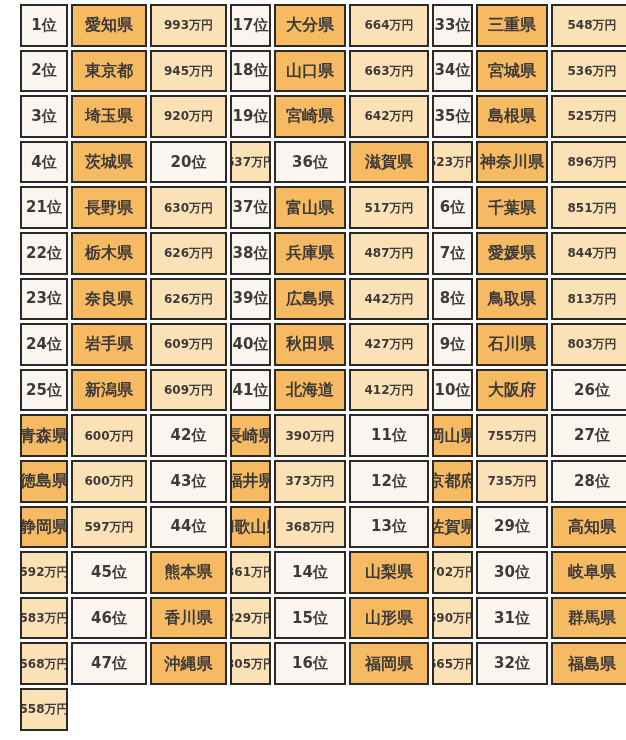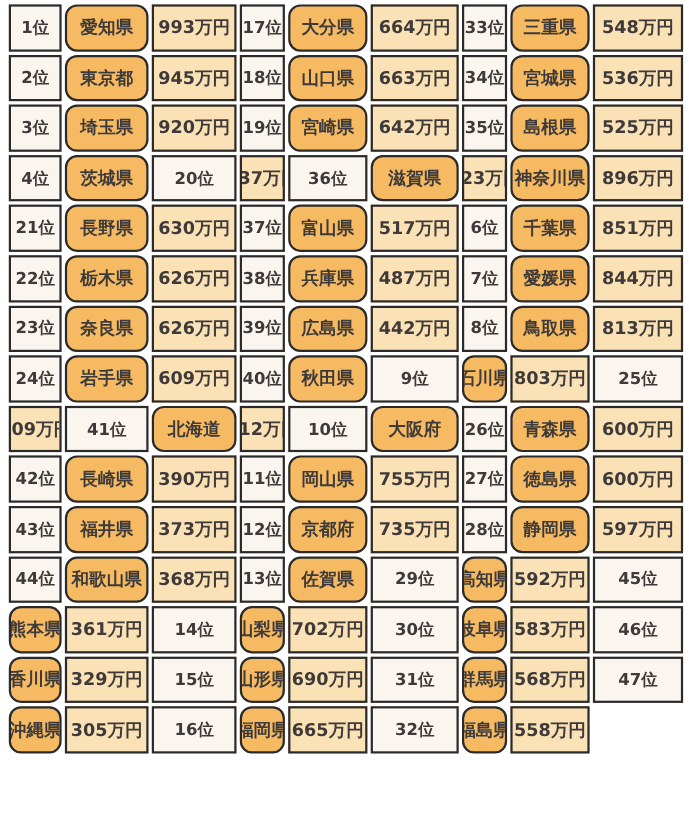--- a/index.html
+++ b/index.html
@@ -5,21 +5,21 @@
   html, body {
     margin: 0;
     padding: 0;
     background: #ffffff;
     width: 626px;
   }
   .table-wrap {
     box-sizing: border-box;
     width: 626px;
     height: 740px;
-    padding: 4px 8px;
+    padding: 4px 20px;
     display: grid;
     grid-template-columns: 48px 76px 77px 41px 72px 80px 41px 72px 82px;
     grid-auto-rows: 42.6px;
     gap: 3px;
     font-family: "DejaVu Sans", "Liberation Sans", sans-serif;
     font-weight: 700;
     color: var(--text, #3E3A39);
   }
   .cell {
     box-sizing: border-box;
@@ -31,25 +31,24 @@
     overflow: hidden;
     line-height: 1;
   }
   .rank {
     background: var(--rank-bg, #FAF6EF);
     font-size: 15px;
   }
   .pref {
     background: var(--pref-bg, #F6BA63);
     font-size: 16px;
-    border-radius: 11px;
   }
   .value {
     background: var(--value-bg, #FBE1B6);
-    font-size: 16px;
+    font-size: 12px;
   }
 </style>
 </head>
 <body>
 
 <div class="table-wrap" id="ranking-table">
     <div class="cell rank">1位</div>
     <div class="cell pref">愛知県</div>
     <div class="cell value">993万円</div>
     <div class="cell rank">17位</div>
@@ -110,24 +109,26 @@
     <div class="cell pref">広島県</div>
     <div class="cell value">442万円</div>
     <div class="cell rank">8位</div>
     <div class="cell pref">鳥取県</div>
     <div class="cell value">813万円</div>
     <div class="cell rank">24位</div>
     <div class="cell pref">岩手県</div>
     <div class="cell value">609万円</div>
     <div class="cell rank">40位</div>
     <div class="cell pref">秋田県</div>
+    <div class="cell value">427万円</div>
     <div class="cell rank">9位</div>
     <div class="cell pref">石川県</div>
     <div class="cell value">803万円</div>
     <div class="cell rank">25位</div>
+    <div class="cell pref">新潟県</div>
     <div class="cell value">609万円</div>
     <div class="cell rank">41位</div>
     <div class="cell pref">北海道</div>
     <div class="cell value">412万円</div>
     <div class="cell rank">10位</div>
     <div class="cell pref">大阪府</div>
     <div class="cell rank">26位</div>
     <div class="cell pref">青森県</div>
     <div class="cell value">600万円</div>
     <div class="cell rank">42位</div>

